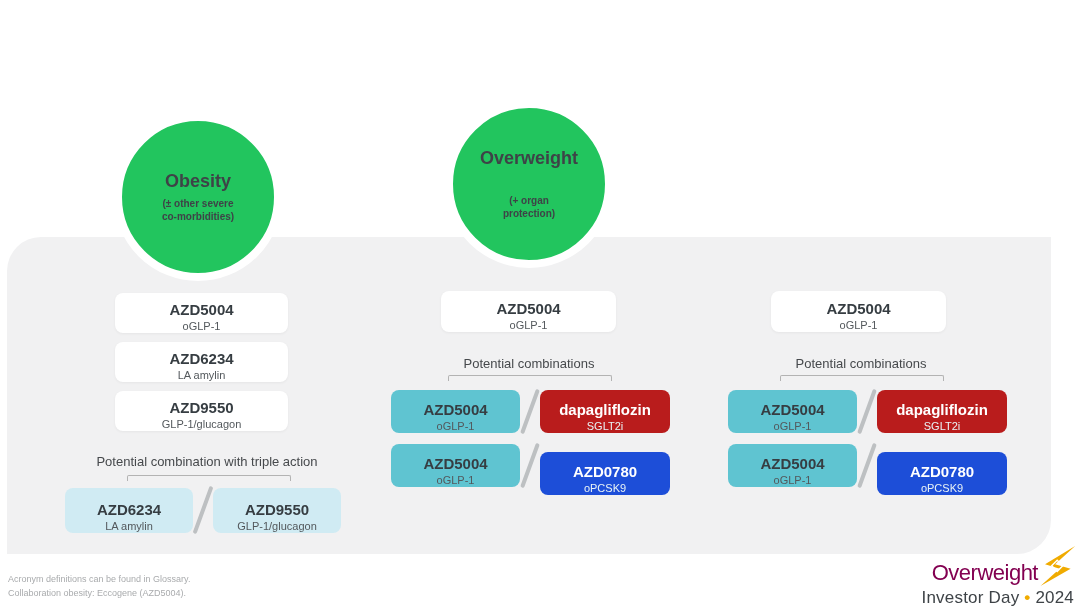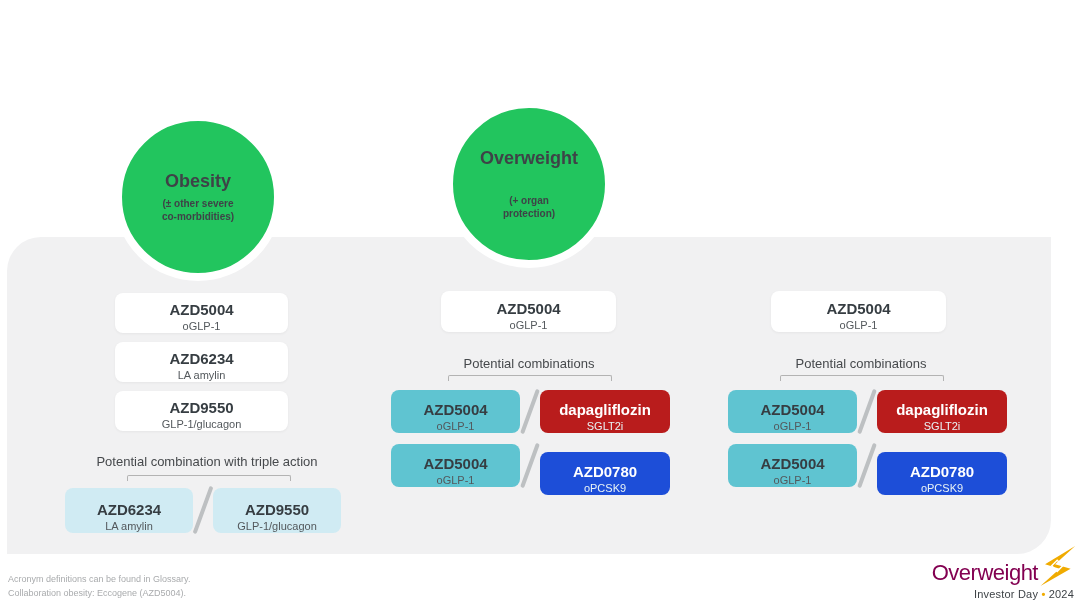--- a/index.html
+++ b/index.html
@@ -64,21 +64,21 @@
   .footnote{
     position:absolute;left:8px;top:573px;font-size:9px;color:#a9abad;line-height:1.5;
   }
   .az-block{position:absolute;right:3px;top:545px;text-align:right;}
   .az-row{display:flex;align-items:center;justify-content:flex-end;}
   .az-wordmark{
     font-size:22px;color:#830051;letter-spacing:-0.5px;line-height:1;
     position:relative;top:7px;margin-right:-3px;font-weight:400;
   }
   .az-icon{width:42px;height:42px;display:block;}
-  .az-tagline{font-size:11px;color:#3e4347;margin-top:1px;margin-right:3px;letter-spacing:0.2px;}
+  .az-tagline{font-size:17px;color:#3e4347;margin-top:1px;margin-right:3px;letter-spacing:0.2px;}
   .az-dot{color:#F0AB00;font-weight:700;}
 </style>
 </head>
 <body>
 
 <div class="slide">
 
 
   <div class="panel"></div>
 

